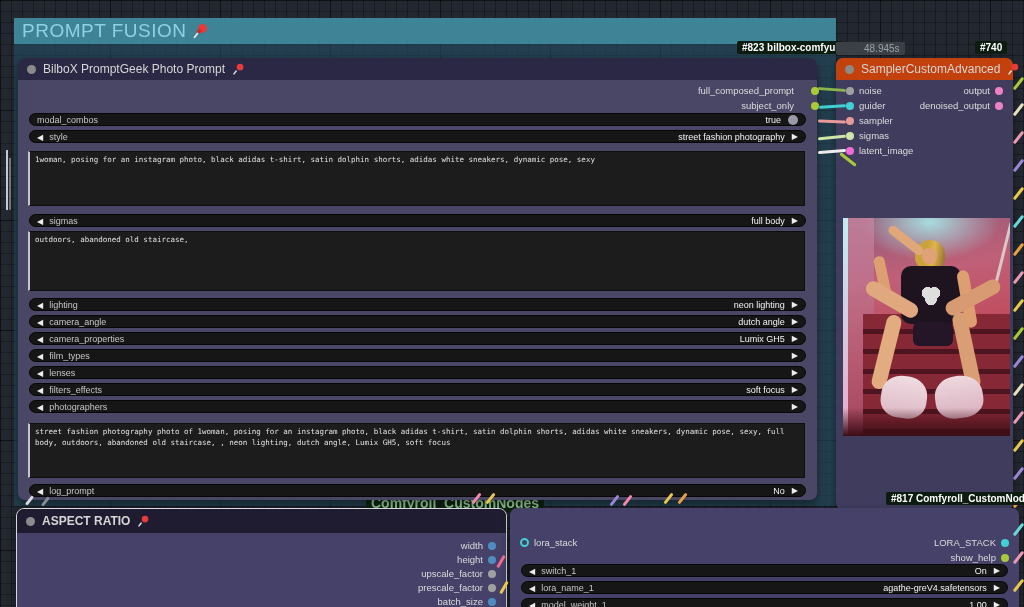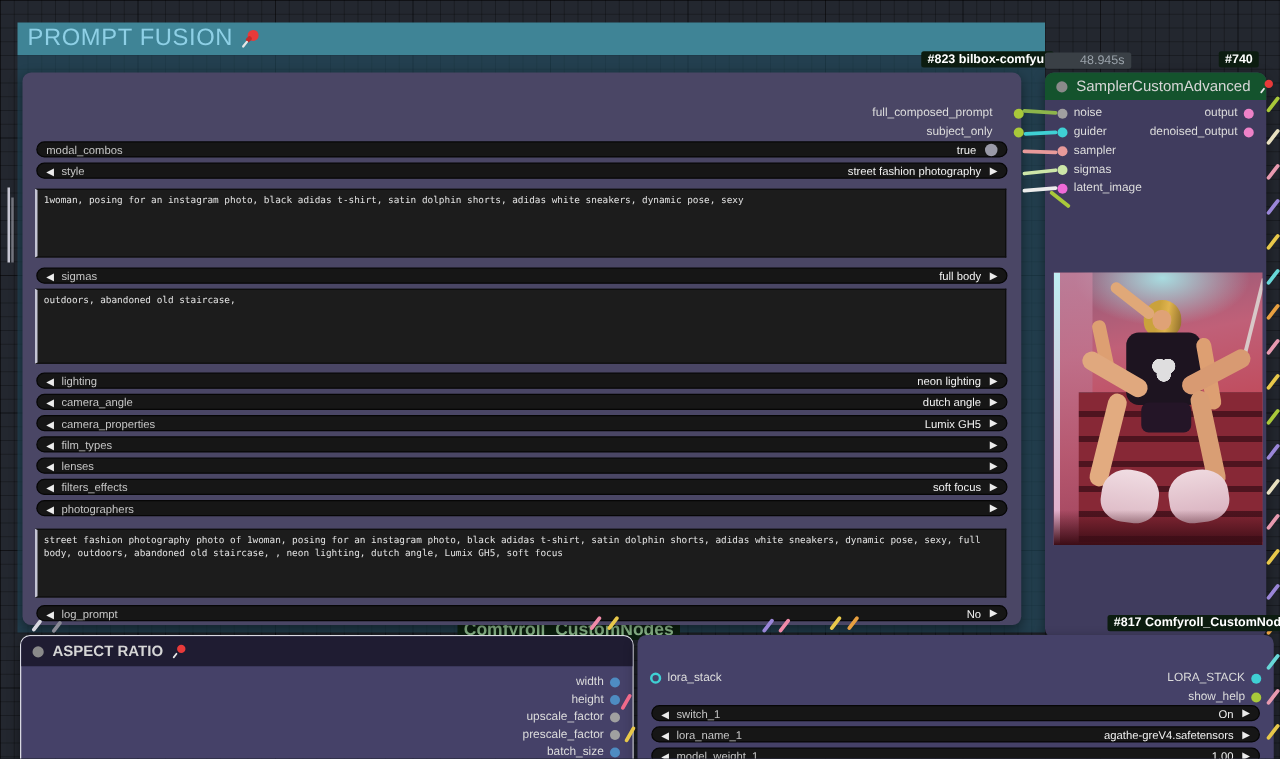--- a/index.html
+++ b/index.html
@@ -21,21 +21,21 @@
   .group-title{font-size:19px;color:#8ed0e6;letter-spacing:.5px;}
   
   .node{position:absolute;border-radius:7px;box-shadow:0 4px 10px rgba(0,0,0,.45);z-index:3;}
   .node-title{height:22px;border-radius:7px 7px 0 0;display:flex;align-items:center;gap:7px;
     padding-left:9px;font-size:12px;color:#d6d6d6;box-sizing:border-box;}
   .title-dot{width:9px;height:9px;border-radius:50%;background:#8a8a8a;flex:0 0 auto;}
   .pin{width:13px;height:13px;flex:0 0 auto;}
   .bilbox{left:18px;top:58px;width:799px;height:442px;background:#4a4665;}
   .bilbox .node-title{background:#2b2845;}
   .sampler{left:836px;top:58px;width:177px;height:452px;background:#403c5e;}
-  .sampler .node-title{background:#14532d;}
+  .sampler .node-title{background:#c2410c;}
   .aspect{left:16px;top:508px;width:489px;height:110px;background:#454168;border:1px solid #d9d9e2;border-radius:8px;}
   .aspect .node-title{background:#1f1c32;height:24px;font-weight:bold;}
   .lora{left:510px;top:508px;width:509px;height:110px;background:#454168;}
   .lora .node-title{background:#262240;}
   
   .slot{position:absolute;display:flex;align-items:center;gap:5px;font-size:9.5px;color:#dcdcdc;height:13px;}
   .slot.in{left:10px;}
   .slot.out{right:10px;text-align:right;}
   .dot{width:8px;height:8px;border-radius:50%;flex:0 0 auto;}
   .dot.hollow{background:transparent !important;border:2px solid #3fd0d4;width:5px;height:5px;}
@@ -80,20 +80,28 @@
         <rect x="2.2" y="6.4" width="1.3" height="4.6" rx=".6" fill="#e6e6e6" transform="rotate(38 2.8 8.7)"></rect>
       </svg>
   </div>
 
   <div class="mark" style="left:6px;top:150px;height:60px"></div>
   <div class="mark" style="left:9px;top:158px;height:52px;opacity:.5"></div>
 
   <div class="badge ghost" style="left:366px;top:494px">Comfyroll_CustomNodes</div>
 
   <div class="node bilbox">
+    <div class="node-title">
+      <span class="title-dot"></span>
+      <span>BilboX PromptGeek Photo Prompt</span>
+      <svg class="pin" viewBox="0 0 12 12">
+          <circle cx="7.4" cy="3.8" r="3.1" fill="#e83a3a"></circle>
+          <rect x="2.2" y="6.4" width="1.3" height="4.6" rx=".6" fill="#e6e6e6" transform="rotate(38 2.8 8.7)"></rect>
+        </svg>
+    </div>
 
     <div class="slot out" style="top:26px">
       <span>full_composed_prompt</span>
       <span class="dot edge-r" style="background:#a9c93a"></span>
     </div>
     <div class="slot out" style="top:41px">
       <span>subject_only</span>
       <span class="dot edge-r" style="background:#a9c93a"></span>
     </div>
 

